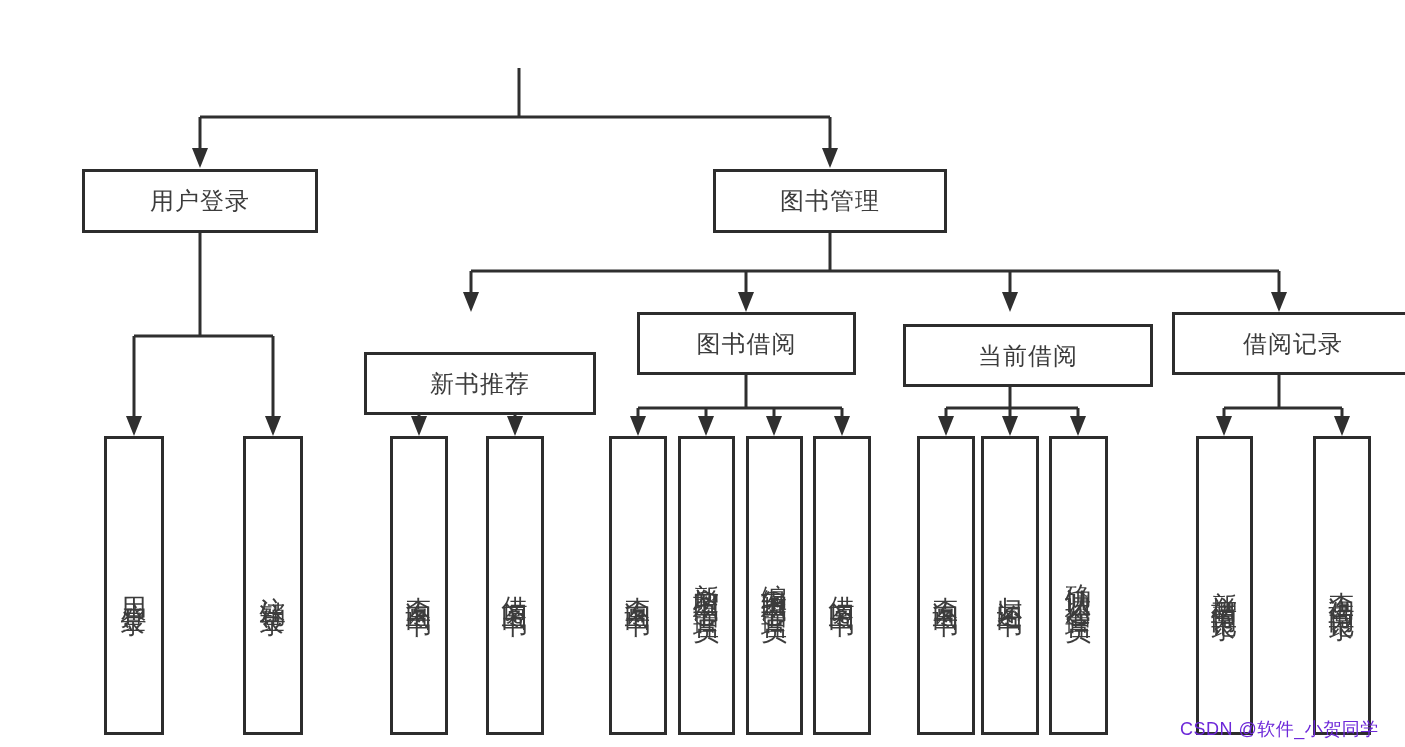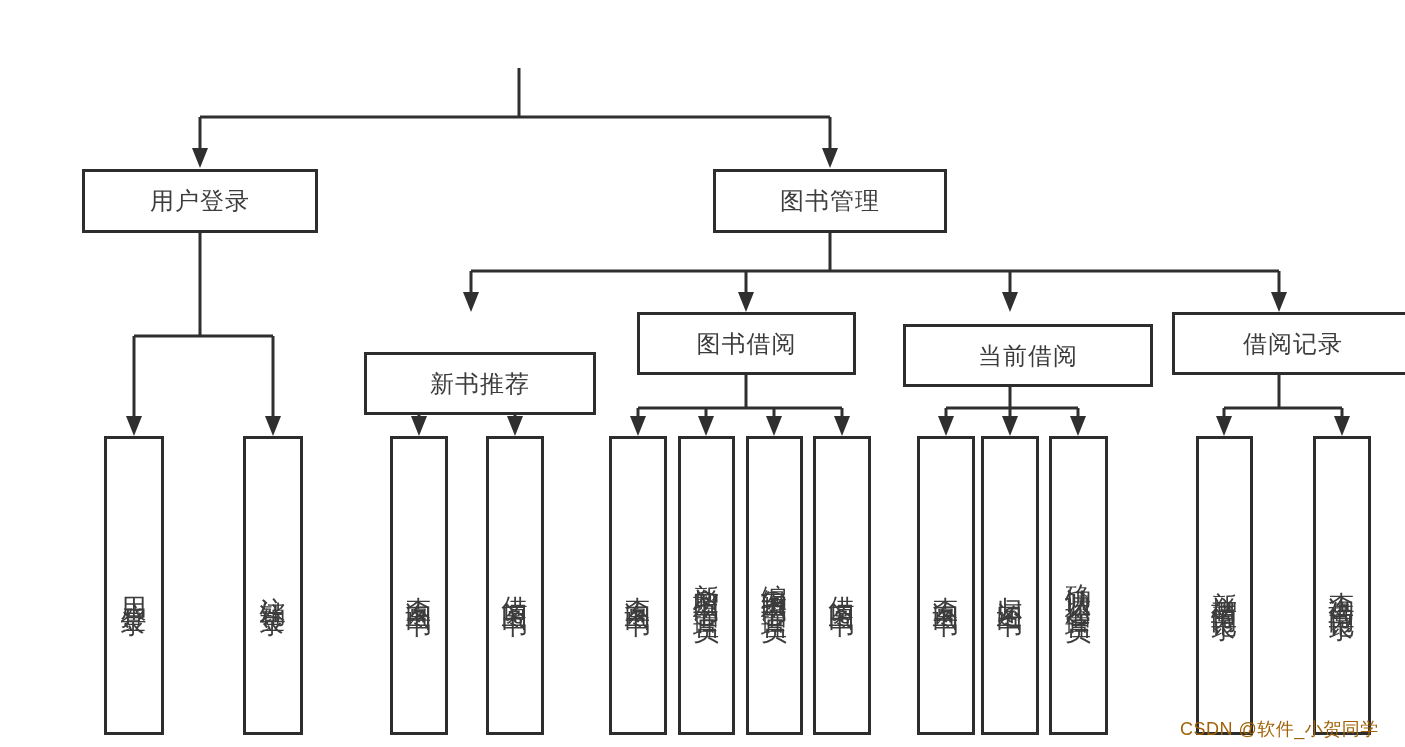--- a/index.html
+++ b/index.html
@@ -57,21 +57,21 @@
     font-size: 26px;
     letter-spacing: 5px;
     line-height: 1;
     white-space: nowrap;
   }
   .watermark {
     position: absolute;
     left: 1180px;
     top: 717px;
     z-index: 3;
-    color: #a16207;
+    color: #6d28d9;
     font-size: 18px;
     letter-spacing: 0.5px;
     white-space: nowrap;
   }
 </style>
 </head>
 <body>
 
 <div id="stage">
 

